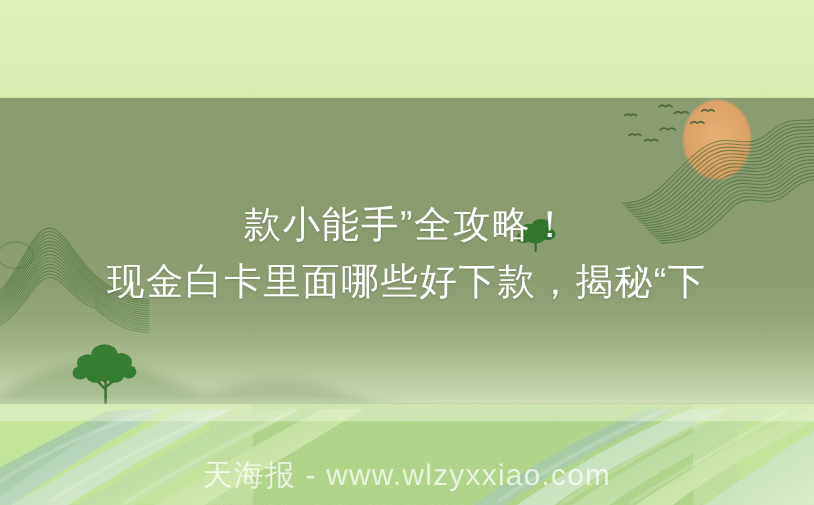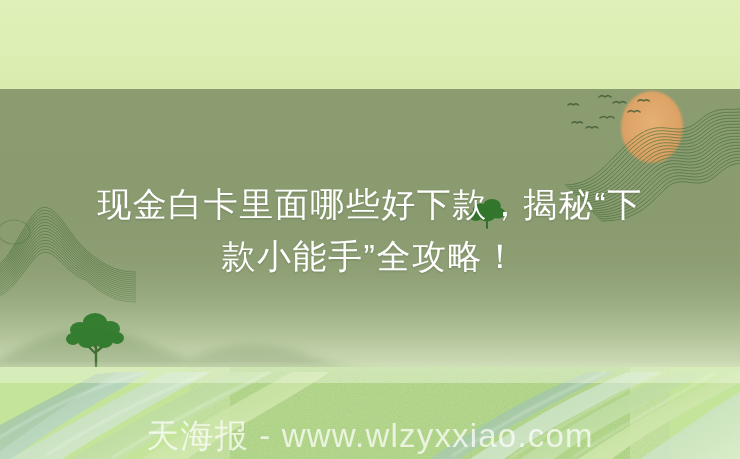--- a/index.html
+++ b/index.html
@@ -68,21 +68,21 @@
 
   
   .watermark {
     position: absolute;
     left: 0;
     top: 414px;
     width: 740px;
     text-align: center;
     z-index: 45;
     color: rgba(255,255,255,.72);
-    font-size: 33px;
+    font-size: 27px;
     letter-spacing: 1.2px;
     font-family: "Liberation Sans", "DejaVu Sans", sans-serif;
     white-space: nowrap;
     pointer-events: none;
   }
 </style>
 </head>
 <body>
 
 <div id="poster">
@@ -278,19 +278,19 @@
         <path d="M572 458 C638 416 676 396 716 372"></path>
       </g>
 
       <rect x="0" y="367" width="740" height="16" fill="#f0f8df" opacity=".45"></rect>
     </g>
 
     <rect x="0" y="363" width="740" height="8" fill="#d5e8bb" opacity=".25" filter="url(#soft2)"></rect>
   </svg>
 
   <div class="title-wrap">
+    <span class="title-line">款小能手”全攻略！</span>
     <span class="title-line">现金白卡里面哪些好下款，揭秘“下</span>
-    <span class="title-line">款小能手”全攻略！</span>
   </div>
 
   <div class="watermark">天海报 - www.wlzyxxiao.com</div>
 
 </div>
 
 </body></html>

